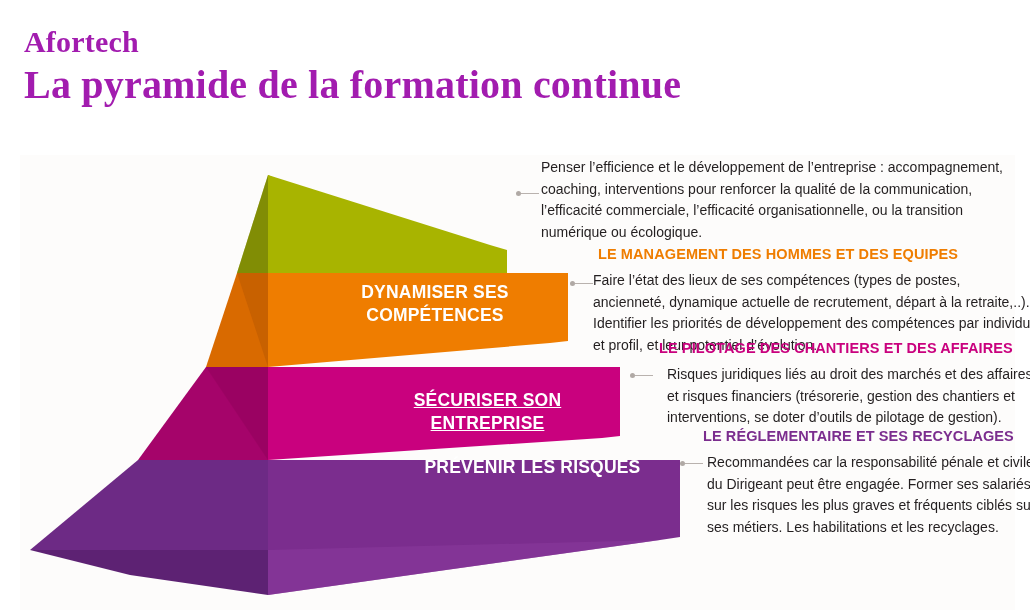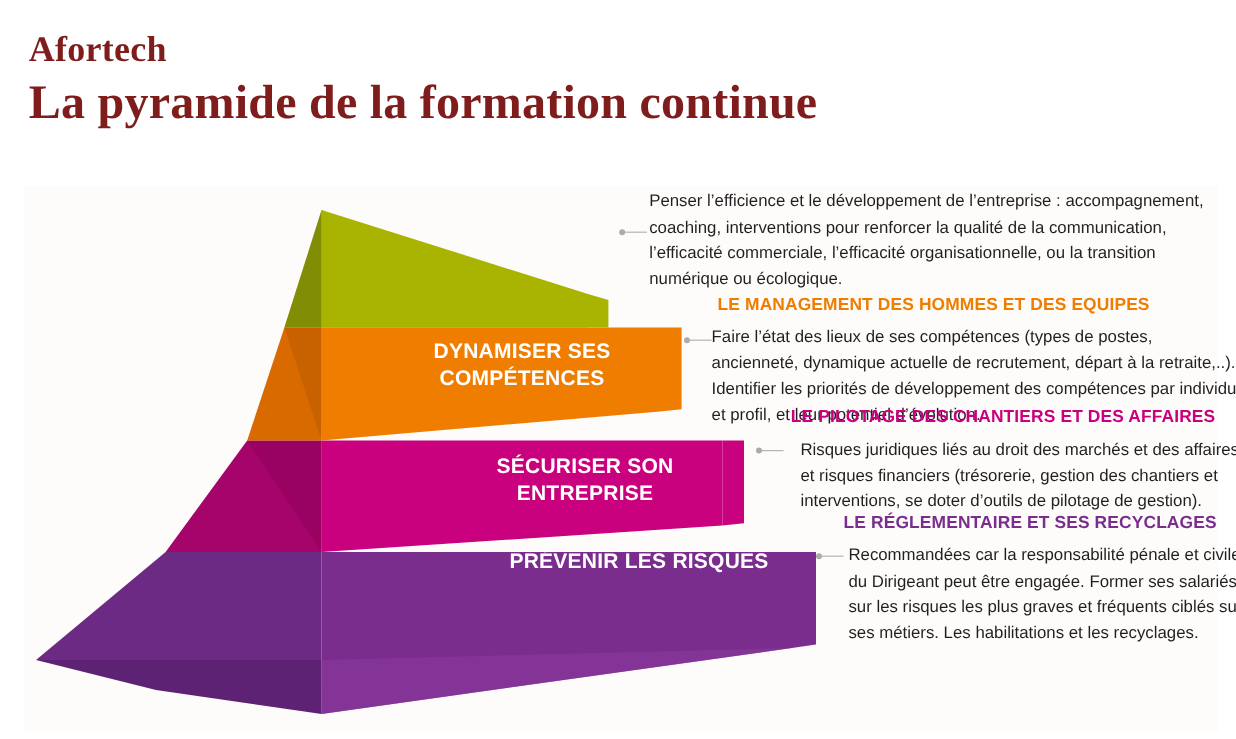--- a/index.html
+++ b/index.html
@@ -18,21 +18,21 @@
   
   #title-block {
     position: absolute;
     left: 24px;
     top: 24px;
     width: 900px;
   }
   .title-line {
     font-family: "Liberation Serif", serif;
     font-weight: bold;
-    color: #7f1d1d;
+    color: #a21caf;
     line-height: 1.22;
     letter-spacing: 0.2px;
   }
   #title-line-1 { font-size: 30px; }
   #title-line-2 { font-size: 40px; }
 
   
   #figure {
     position: absolute;
     left: 20px;
@@ -54,21 +54,21 @@
     color: #ffffff;
     font-weight: bold;
     font-size: 17.5px;
     line-height: 1.32;
     text-align: center;
     letter-spacing: 0.2px;
     pointer-events: none;
   }
   #tier-label-0 { left: 228px; top: 28px;  width: 240px; }
   #tier-label-1 { left: 300px; top: 126px; width: 230px; }
-  #tier-label-2 { left: 355px; top: 222px; width: 225px; }
+  #tier-label-2 { left: 355px; top: 234px; width: 225px; text-decoration: underline; }
   #tier-label-3 { left: 395px; top: 301px; width: 235px; }
 
   
   .desc-block {
     position: absolute;
   }
   .desc-heading {
     font-weight: bold;
     font-size: 14.5px;
     letter-spacing: 0.1px;

